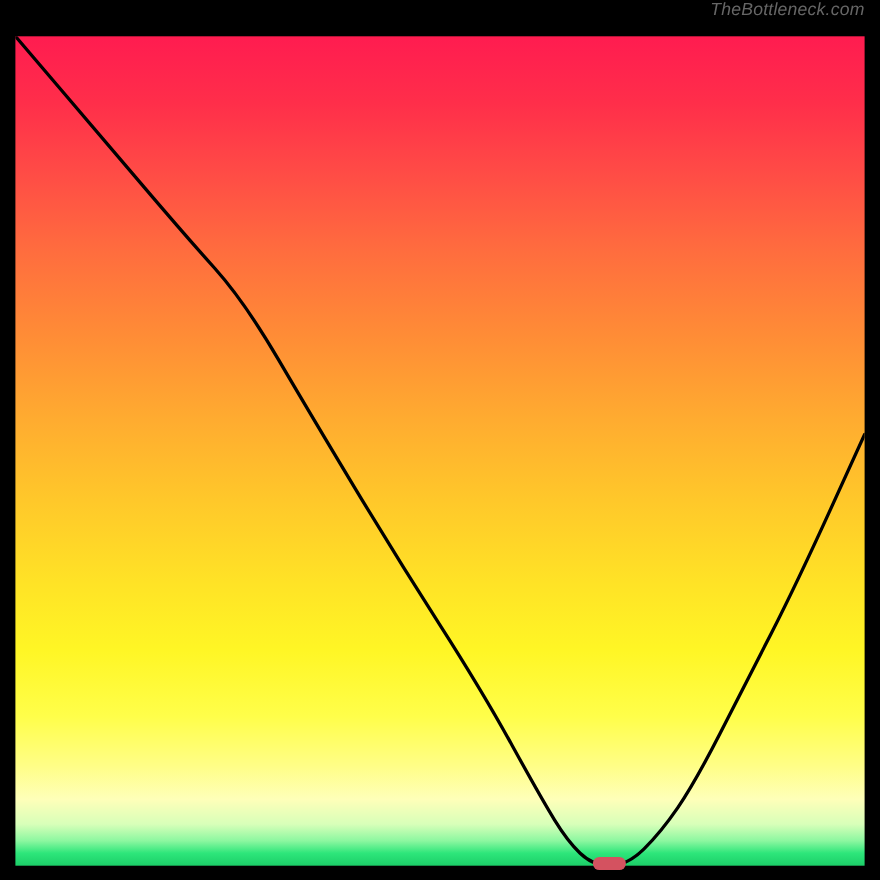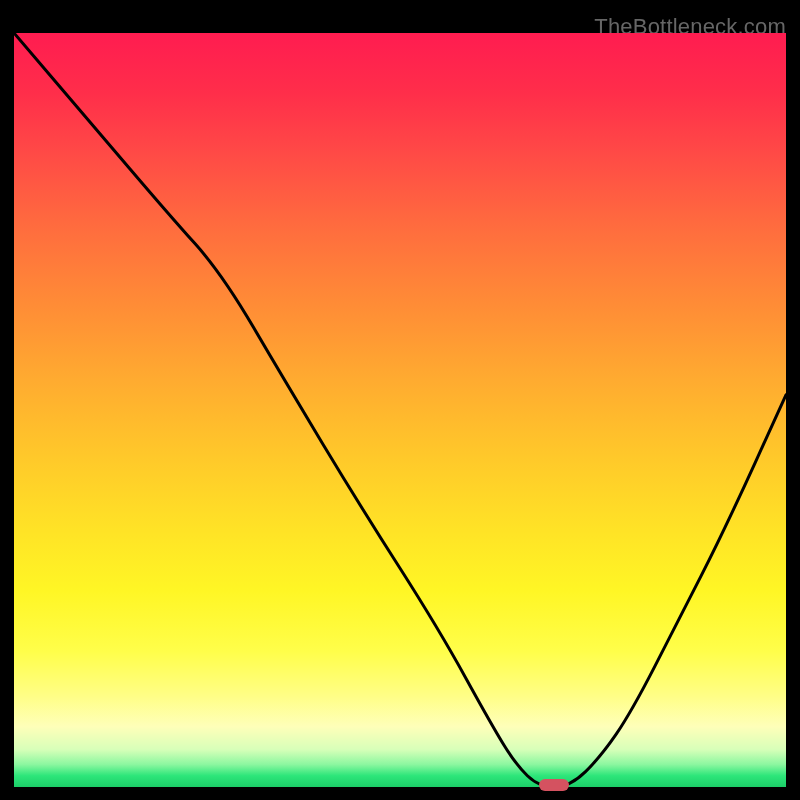--- a/index.html
+++ b/index.html
@@ -48,26 +48,27 @@
     );
   }
   .curve-svg {
     position: absolute;
     inset: 0;
     width: 100%;
     height: 100%;
   }
   .watermark {
     position: absolute;
-    top: 14px;
+    top: 1px;
     right: 14px;
     color: #666666;
-    font-size: 22px;
+    font-size: 16px;
     font-weight: 400;
     letter-spacing: 0.2px;
+    font-style: italic;
   }
   .marker {
     position: absolute;
     width: 30px;
     height: 12px;
     background: #d45260;
     border-radius: 6px;
     transform: translate(-50%, -50%);
   }
 </style>

